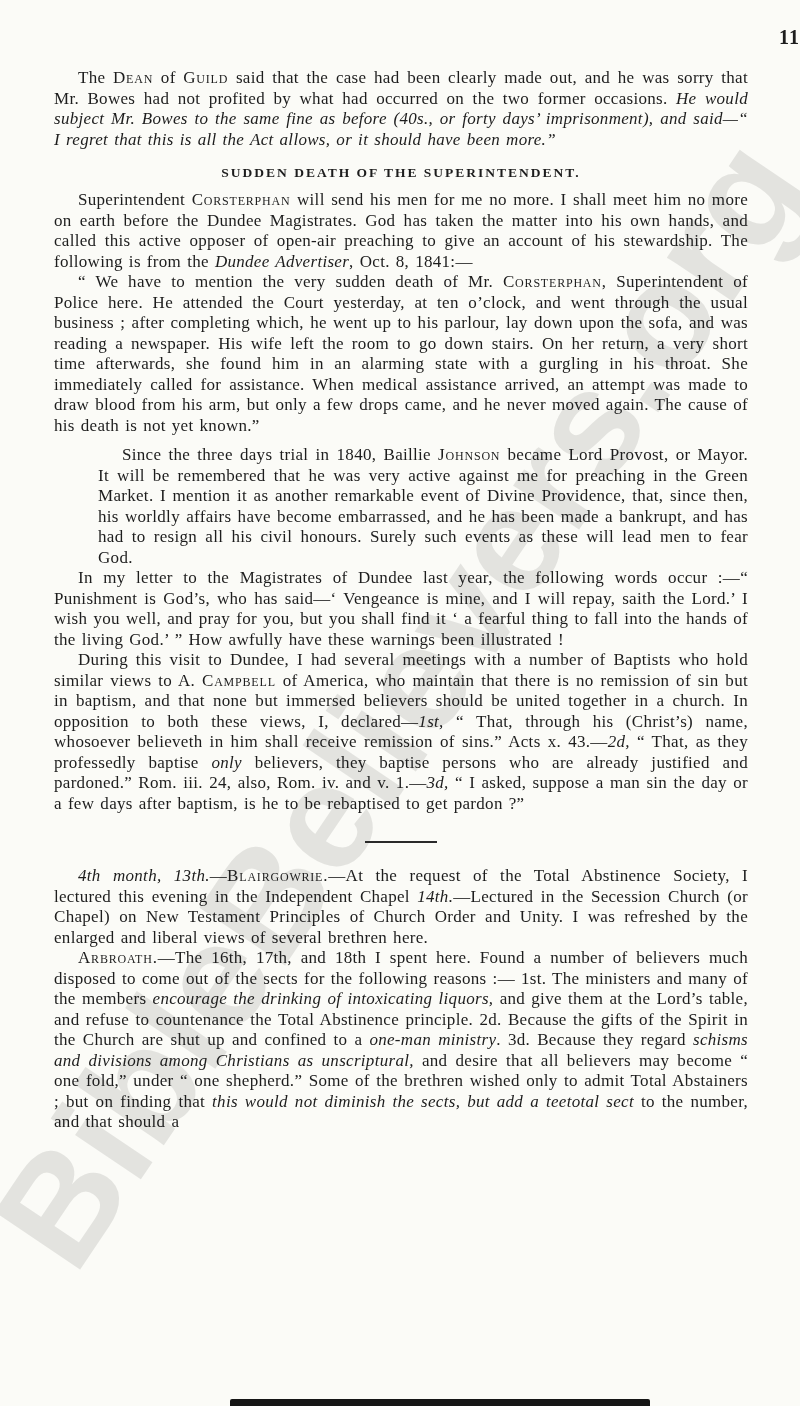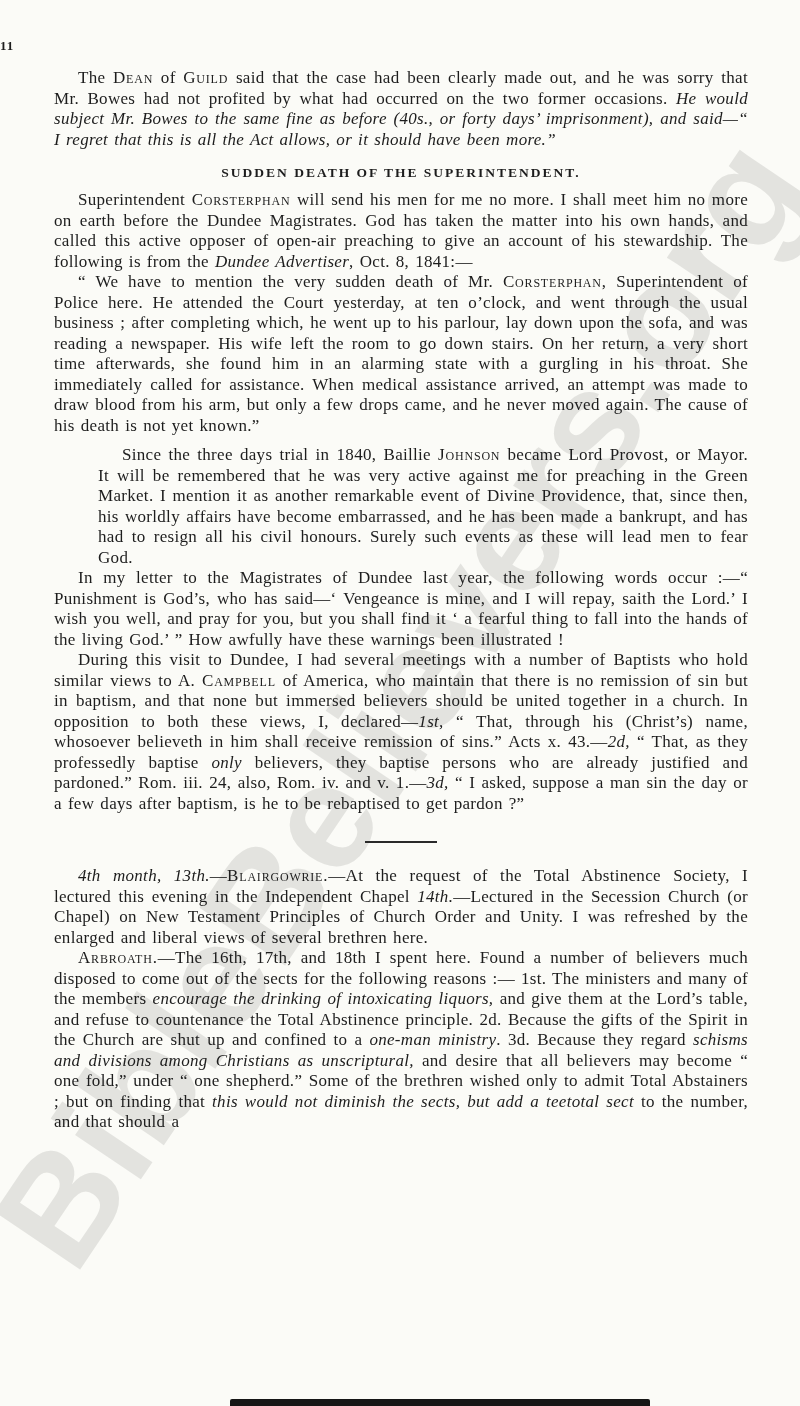--- a/index.html
+++ b/index.html
@@ -22,23 +22,23 @@
     font-weight: bold;
     font-size: 150px;
     color: #e3e3df;
     white-space: nowrap;
     z-index: 0;
     pointer-events: none;
   }
   .page-number {
     position: relative;
     z-index: 1;
-    text-align: left;
-    padding-top: 38px;
-    font-size: 13px;
+    text-align: right;
+    padding-top: 26px;
+    font-size: 20px;
     font-weight: bold;
     letter-spacing: 1px;
   }
   .text-block {
     position: absolute;
     z-index: 1;
     top: 68px;
     left: 54px;
     right: 52px;
   }

